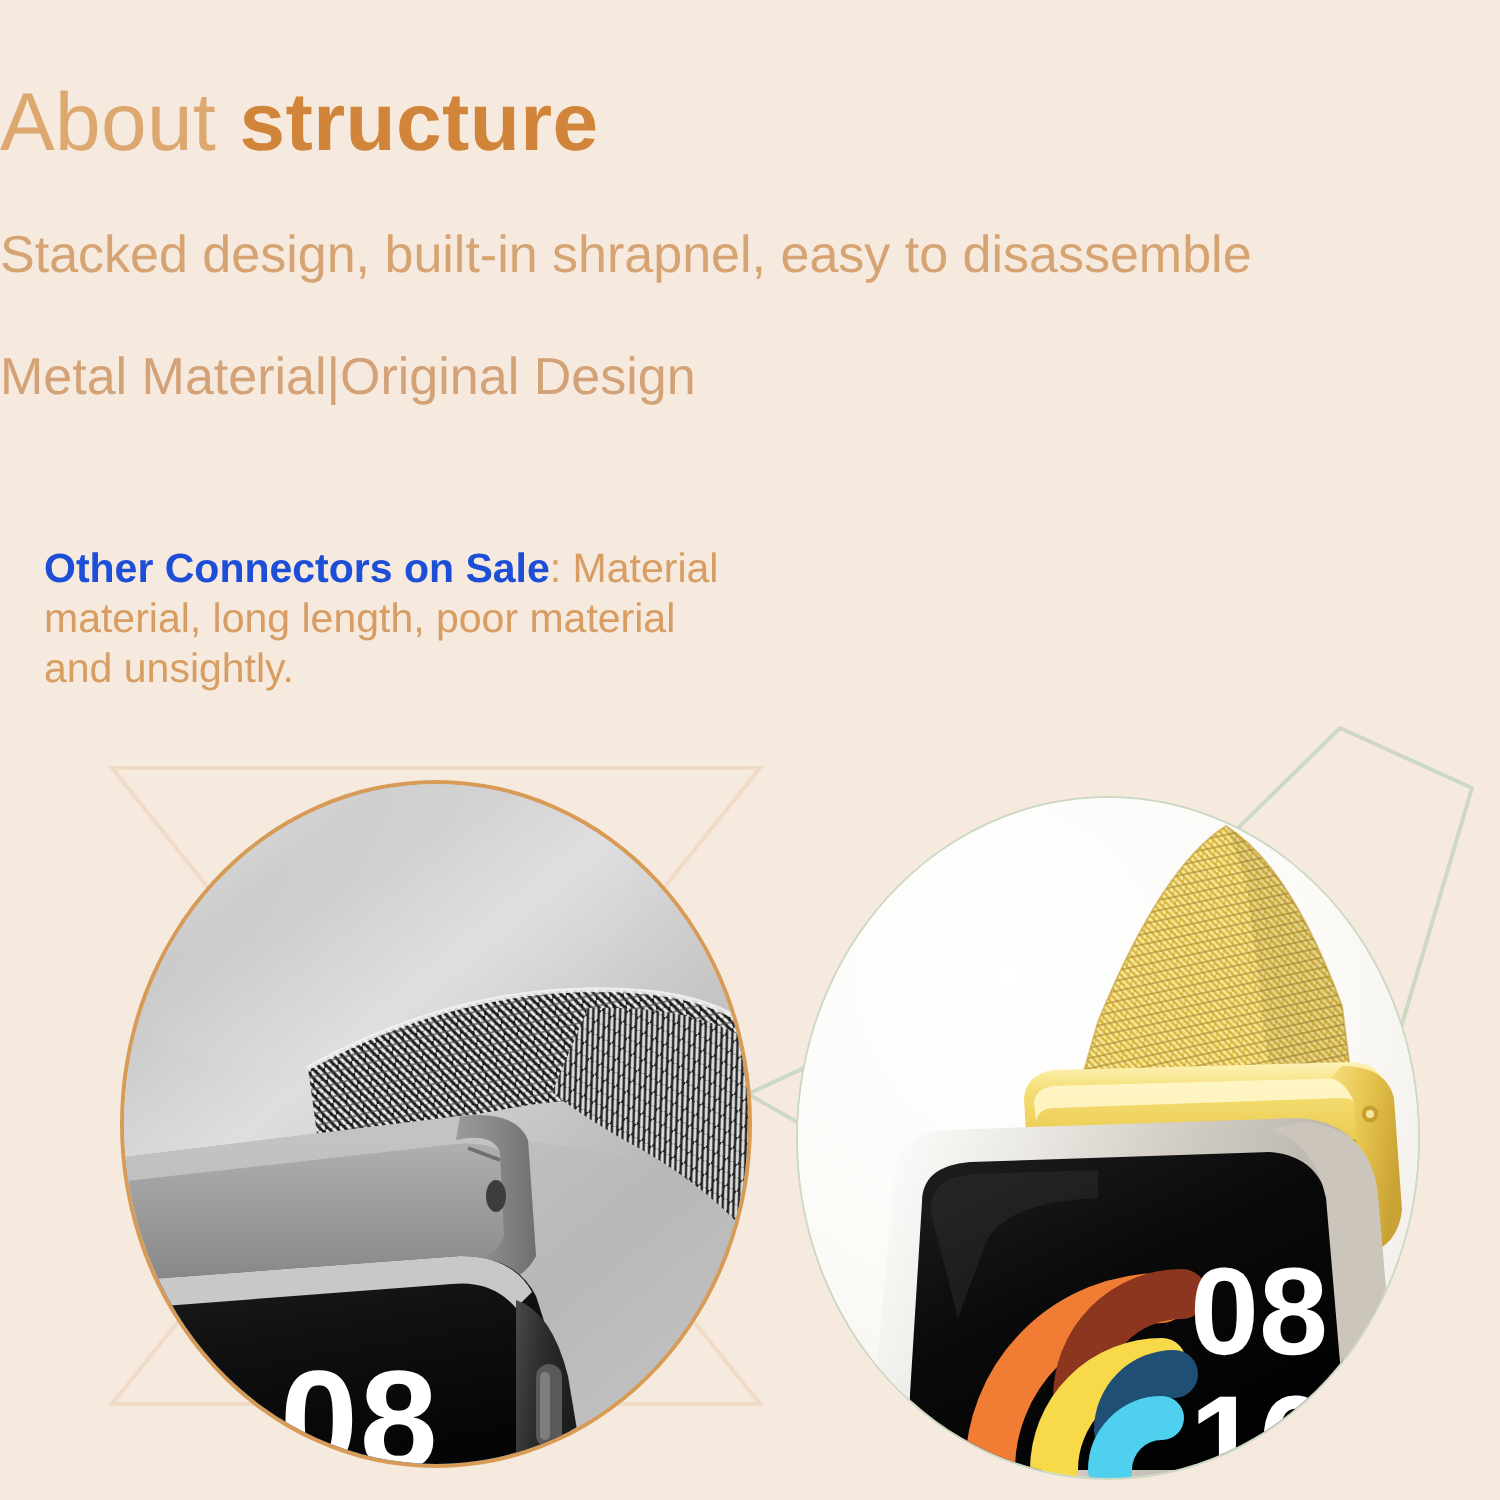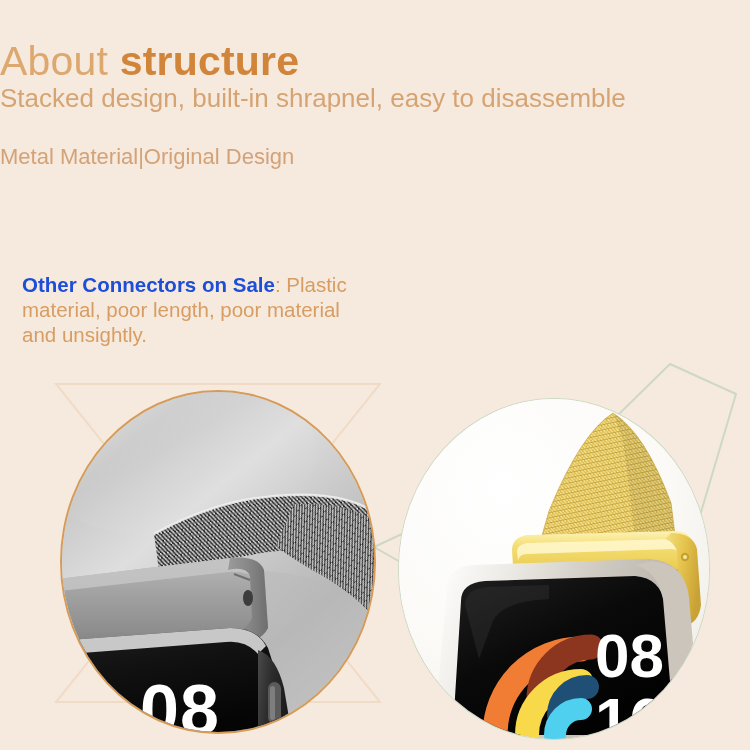--- a/index.html
+++ b/index.html
@@ -30,28 +30,29 @@
   }
   .title .t-light {
     color: #dda86f;
     font-weight: 400;
   }
   .title .t-bold {
     color: #d1853a;
     font-weight: 700;
   }
   .subtitle-1 {
+    margin-top: 29px;
     font-size: 26px;
     color: #d6a473;
     font-weight: 400;
     white-space: nowrap;
   }
   .subtitle-2 {
     margin-top: 30px;
-    font-size: 22px;
+    font-size: 26px;
     color: #d3a277;
     font-weight: 400;
     white-space: nowrap;
   }
 
   
   .captions {
     position: absolute;
     top: 272px;
     left: 0;
@@ -114,21 +115,21 @@
 <div class="header">
   <div class="title">
     <span class="t-light">About </span><span class="t-bold">structure</span>
   </div>
   <div class="subtitle-1">Stacked design, built-in shrapnel, easy to disassemble</div>
   <div class="subtitle-2">Metal Material|Original Design</div>
 </div>
 
 <div class="captions">
   <div class="caption caption-left">
-    <span class="lead">Other Connectors on Sale</span><span>:</span><span> Plastic material, poor length, poor material and unsightly.</span>
+    <span class="lead">Other Connectors on Sale</span><span>:</span><span> Material material, long length, poor material and unsightly.</span>
   </div>
 </div>
 
 <svg class="mark mark-x" width="340" height="330" viewBox="0 0 340 330">
   <path d="M8 6 L332 6 L170 208 Z" fill="none" stroke="#f0dcc6" stroke-width="2"></path>
   <path d="M8 324 L332 324 L170 122 Z" fill="none" stroke="#f0dcc6" stroke-width="2"></path>
 </svg>
 
 <svg class="mark mark-check" width="370" height="350" viewBox="0 0 370 350">
   <path d="M4 187 L62 160 L86 214 L300 4 L366 34 L318 196 L265 268 L120 338 L96 300 L250 212 L292 92 L118 252 Z" fill="none" stroke="#cdd9c4" stroke-width="2" stroke-linejoin="round"></path>

